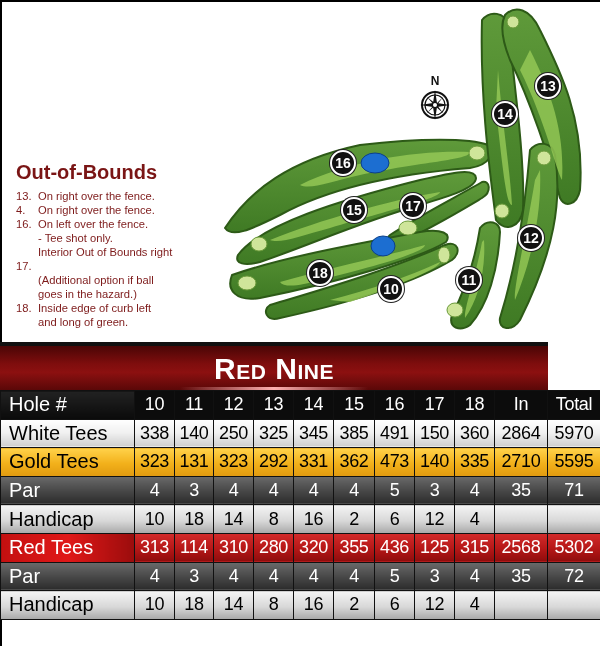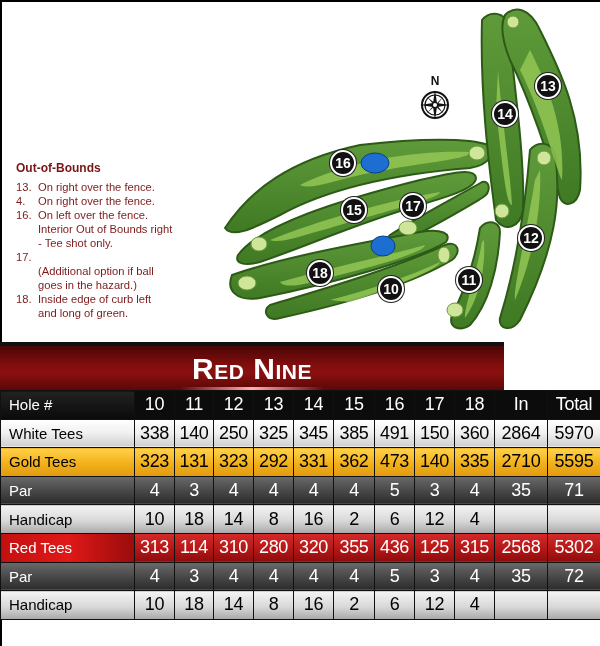--- a/index.html
+++ b/index.html
@@ -1,34 +1,34 @@
 <!DOCTYPE html>
 <html><head>
 <meta charset="utf-8">
 <style>
   * { box-sizing: border-box; margin: 0; padding: 0; }
   body { width: 600px; height: 646px; background: #fff; font-family: "DejaVu Sans", sans-serif; overflow: hidden; position: relative; }
   .frame { position: absolute; left: 0; top: 0; width: 600px; height: 646px; border-left: 2px solid #000; border-top: 2px solid #000; }
   .map { position: absolute; left: 0; top: 0; width: 600px; height: 342px; background: #fff; }
   .oob { position: absolute; left: 16px; top: 161px; color: #8a1a1a; }
-  .oob h2 { font-family: "Liberation Sans", sans-serif; font-weight: bold; font-size: 12px; color: #7a1515; margin-bottom: 5px; }
+  .oob h2 { font-family: "Liberation Sans", sans-serif; font-weight: bold; font-size: 20px; color: #7a1515; margin-bottom: 5px; }
   .oob ol { list-style: none; font-family: "Liberation Sans", sans-serif; font-size: 11.2px; line-height: 14px; color: #7d1a1a; }
   .oob li { display: flex; }
   .oob li .n { width: 22px; flex: none; }
   .compass { position: absolute; left: 417px; top: 74px; width: 36px; height: 48px; }
   .course { position: absolute; left: 220px; top: 0; width: 380px; height: 340px; }
   .hole-badge { position: absolute; width: 26px; height: 26px; border-radius: 50%; background: #111; border: 2px solid #fff; box-shadow: 0 0 0 1px #222; color: #fff; font-family: "Liberation Sans", sans-serif; font-weight: bold; font-size: 14px; display: flex; align-items: center; justify-content: center; }
-  .header-band { position: absolute; left: 0; top: 342px; width: 504px; height: 48px;
+  .header-band { position: absolute; left: 0; top: 342px; width: 548px; height: 48px;
     background: linear-gradient(180deg, #4a0606 0%, #7e0d0d 40%, #8c1010 60%, #5a0808 100%);
     border-top: 4px solid #111; }
   .header-band .title { position: absolute; left: 0; right: 0; top: 6px; text-align: center; color: #fff; font-family: "Liberation Sans", sans-serif; font-weight: bold; font-size: 30px; letter-spacing: 0.5px; font-variant: small-caps; }
   .header-band .glow { position: absolute; left: 180px; right: 180px; bottom: 0; height: 3px; background: linear-gradient(90deg, transparent, #ffb0b0, transparent); }
   table.score { position: absolute; left: 0; top: 390px; width: 600px; border-collapse: collapse; table-layout: fixed; }
   table.score td { height: 28.6px; border: 1px solid #111; text-align: center; font-family: "Liberation Sans", sans-serif; font-size: 18px; padding: 0; white-space: nowrap; letter-spacing: -0.3px; }
-  table.score td.lbl { text-align: left; padding-left: 8px; font-size: 15px; letter-spacing: 0; }
+  table.score td.lbl { text-align: left; padding-left: 8px; font-size: 20px; letter-spacing: 0; }
   tr.hole td { background: #0c0c0c; color: #fff; }
   tr.hole td.lbl { background: linear-gradient(180deg,#222,#0a0a0a); }
   tr.blue td { background: linear-gradient(180deg,#3d78d0 0%,#2556a8 55%,#1d4790 100%); color: #fff; }
   tr.blue td.lbl { background: linear-gradient(180deg,#3e76cc,#1d3f86); }
   tr.white td { background: linear-gradient(180deg,#ffffff 0%,#f0f0f0 50%,#cfcfcf 100%); color: #000; }
   tr.gold td { background: linear-gradient(180deg,#ffd24a 0%,#f2b01a 55%,#e09a10 100%); color: #000; }
   tr.par td { background: linear-gradient(180deg,#6a6a6a 0%,#4a4a4a 50%,#2c2c2c 100%); color: #fff; }
   tr.hcp td { background: linear-gradient(180deg,#f4f4f4 0%,#d8d8d8 55%,#a8a8a8 100%); color: #000; }
   tr.red td { background: linear-gradient(180deg,#d42a2a 0%,#b51717 55%,#8e0c0c 100%); color: #fff; }
   tr.red td.lbl { background: linear-gradient(90deg,#c41010,#e01818 50%,#9a0c0c); padding-left: 8px; }
@@ -47,25 +47,25 @@
         <li>
           <span class="n">4.</span>
           <span>On right over the fence.</span>
         </li>
         <li>
           <span class="n">16.</span>
           <span>On left over the fence.</span>
         </li>
         <li>
           <span class="n"></span>
+          <span>- Tee shot only.</span>
+        </li>
+        <li>
+          <span class="n"></span>
           <span>Interior Out of Bounds right</span>
-        </li>
-        <li>
-          <span class="n"></span>
-          <span>- Tee shot only.</span>
         </li>
         <li>
           <span class="n">17.</span>
         </li>
         <li>
           <span class="n"></span>
           <span>(Additional option if ball</span>
         </li>
         <li>
           <span class="n"></span>

